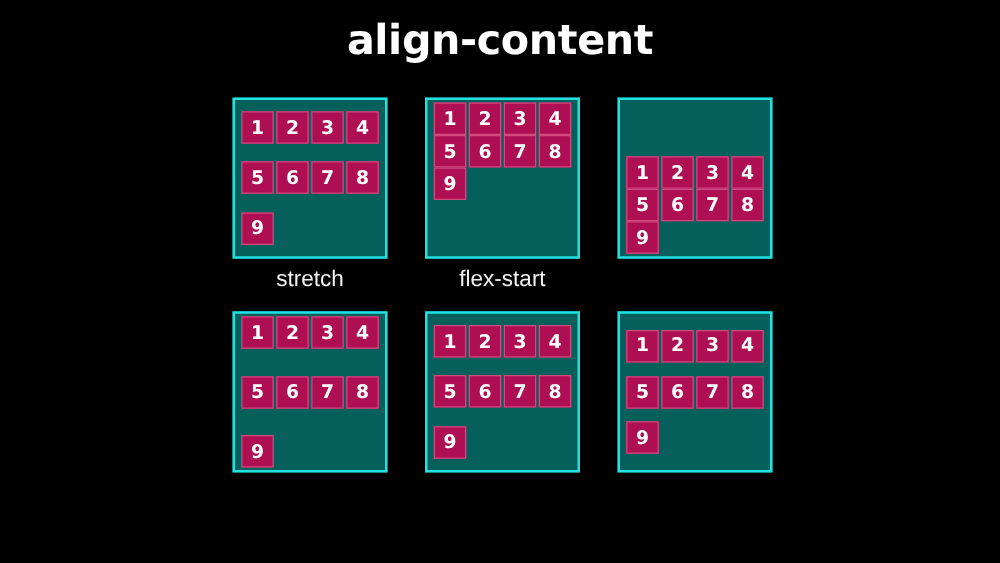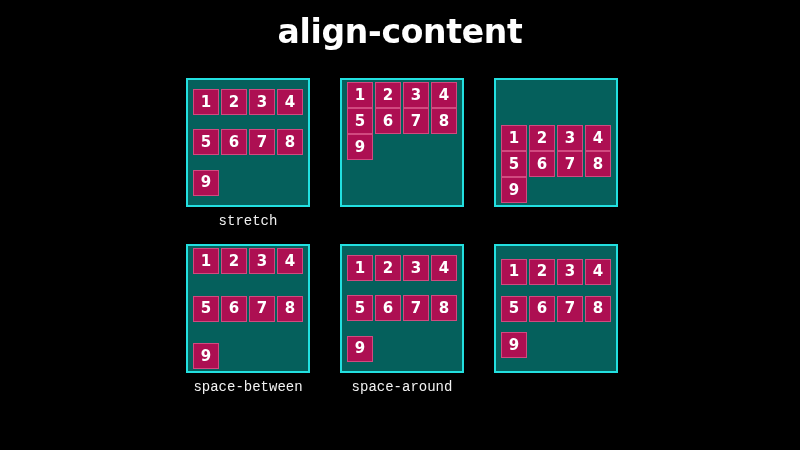--- a/index.html
+++ b/index.html
@@ -88,25 +88,25 @@
     display: flex;
     align-items: center;
     justify-content: center;
     line-height: 1;
     flex: 0 0 auto;
   }
 
   .demo-label {
     margin-top: 6px;
     color: #f2f2f2;
-    font-size: 14px;
+    font-size: 18px;
     font-weight: normal;
     text-align: center;
     white-space: nowrap;
-    font-family: Liberation Mono, monospace;
+    font-family: Liberation Sans, sans-serif;
   }
 </style>
 </head>
 <body>
 
 <div id="stage">
 
   <div id="page-title">align-content</div>
 
   <div id="demo-grid">
@@ -129,20 +129,21 @@
           <div class="tile">1</div>
           <div class="tile">2</div>
           <div class="tile">3</div>
           <div class="tile">4</div>
           <div class="tile">5</div>
           <div class="tile">6</div>
           <div class="tile">7</div>
           <div class="tile">8</div>
           <div class="tile">9</div>
         </div>
+        <div class="demo-label">flex-start</div>
       </div>
       <div class="demo-cell">
         <div class="demo-box ac-flex-end">
           <div class="tile">1</div>
           <div class="tile">2</div>
           <div class="tile">3</div>
           <div class="tile">4</div>
           <div class="tile">5</div>
           <div class="tile">6</div>
           <div class="tile">7</div>
@@ -155,35 +156,33 @@
           <div class="tile">1</div>
           <div class="tile">2</div>
           <div class="tile">3</div>
           <div class="tile">4</div>
           <div class="tile">5</div>
           <div class="tile">6</div>
           <div class="tile">7</div>
           <div class="tile">8</div>
           <div class="tile">9</div>
         </div>
-        <div class="demo-label">space-between</div>
       </div>
       <div class="demo-cell">
         <div class="demo-box ac-space-around">
           <div class="tile">1</div>
           <div class="tile">2</div>
           <div class="tile">3</div>
           <div class="tile">4</div>
           <div class="tile">5</div>
           <div class="tile">6</div>
           <div class="tile">7</div>
           <div class="tile">8</div>
           <div class="tile">9</div>
         </div>
-        <div class="demo-label">space-around</div>
       </div>
       <div class="demo-cell">
         <div class="demo-box ac-space-evenly">
           <div class="tile">1</div>
           <div class="tile">2</div>
           <div class="tile">3</div>
           <div class="tile">4</div>
           <div class="tile">5</div>
           <div class="tile">6</div>
           <div class="tile">7</div>

